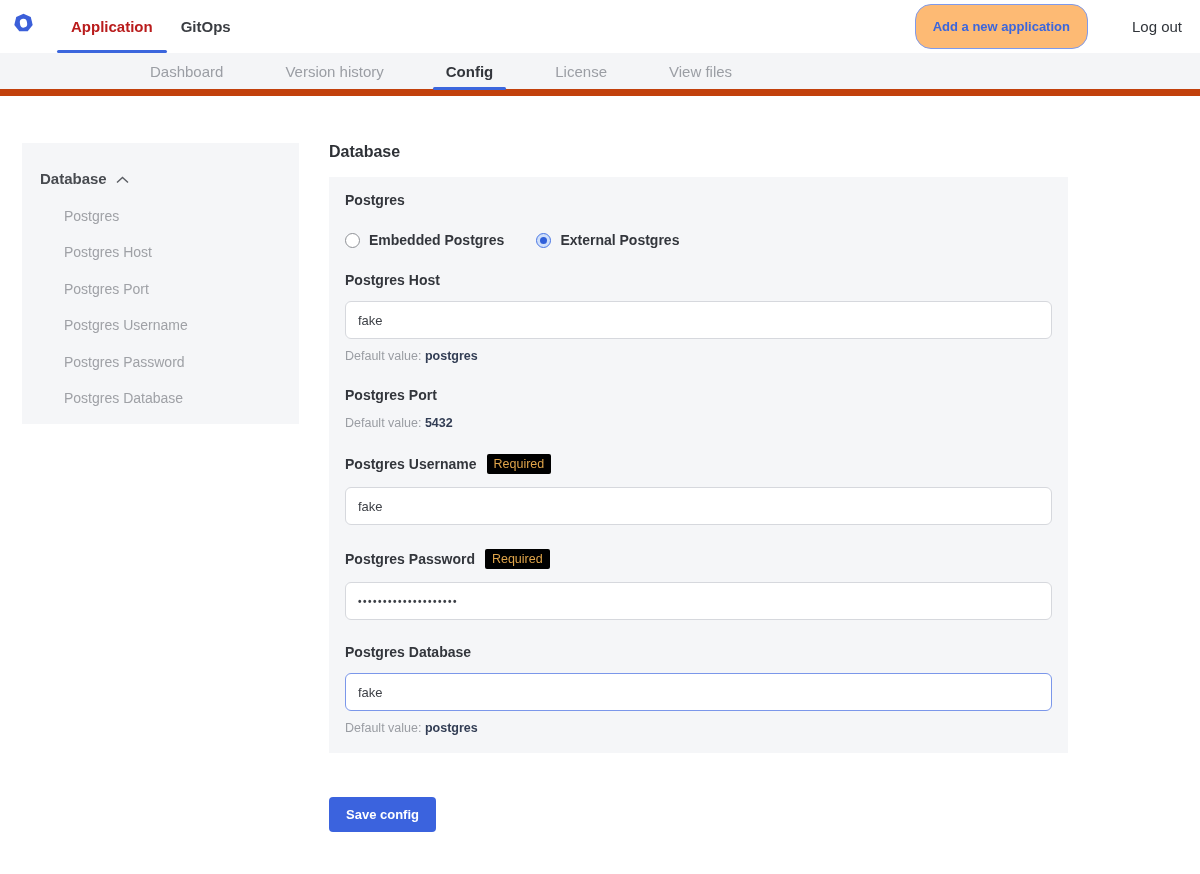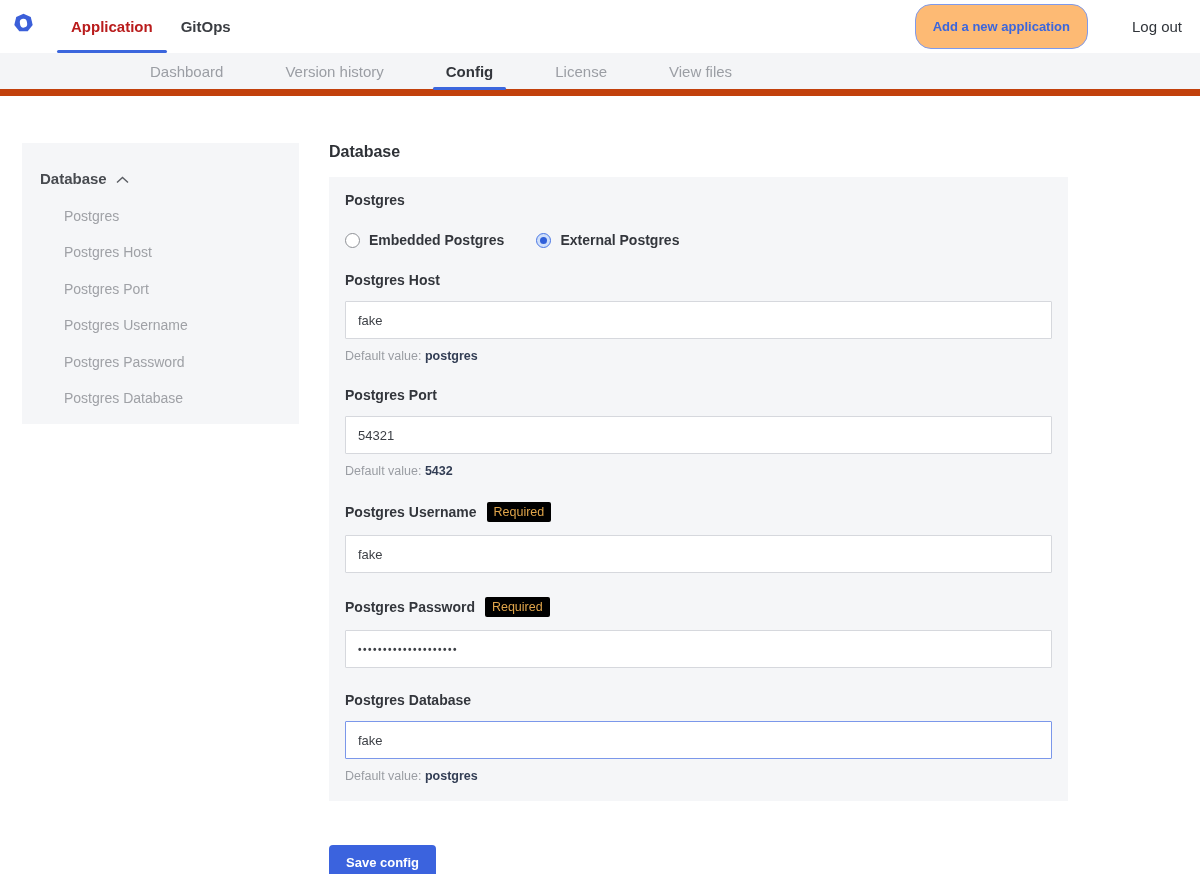--- a/index.html
+++ b/index.html
@@ -55,21 +55,21 @@
   .radio-dot { width: 7px; height: 7px; border-radius: 50%; background: #2f5fd9; display: none; }
   .radio-opt.selected .radio-dot { display: block; }
   .radio-label { font-size: 14px; font-weight: bold; color: #33363c; }
 
   .field { margin-top: 24px; }
   .field:first-of-type { margin-top: 0; }
   .field-label-row { display: flex; align-items: center; gap: 10px; margin-bottom: 13px; }
   .field-label { font-size: 14px; font-weight: bold; color: #33363c; }
   .req-badge { background: #000000; color: #dfa44a; font-size: 12.5px; padding: 3px 7px;
     border-radius: 2px; }
-  .text-input { width: 100%; height: 38px; border: 1px solid #d6d8dd; border-radius: 1px;
+  .text-input { width: 100%; height: 38px; border: 1px solid #d6d8dd; border-radius: 6px;
     background: #ffffff; padding: 0 12px; font-size: 13px; color: #3c3f45; outline: none;
     font-family: "Liberation Sans", sans-serif; }
   .text-input.focused { border: 1.5px solid #7b97ea; }
   .text-input.masked { font-size: 10px; letter-spacing: 1.5px; font-weight: bold; }
   .default-line { margin-top: 10px; font-size: 12.5px; color: #9a9da3; }
   .default-line strong { color: #323d54; font-weight: bold; }
 
   .save-btn { margin-top: 44px; margin-bottom: 16px; background: #3b63de; color: #ffffff;
     border: none; border-radius: 4px; font-size: 13px; font-weight: bold; padding: 10px 17px;
     cursor: pointer; font-family: "Liberation Sans", sans-serif; }
@@ -167,21 +167,20 @@
         <div class="default-line">
           <span>Default value:</span>
           <strong>postgres</strong>
         </div>
       </div>
 
       <div class="field">
         <div class="field-label-row">
           <span class="field-label">Postgres Port</span>
         </div>
-        <input class="text-input" type="text" value="54321" style="">
         <div class="default-line">
           <span>Default value:</span>
           <strong>5432</strong>
         </div>
       </div>
 
       <div class="field">
         <div class="field-label-row">
           <span class="field-label">Postgres Username</span>
           <span class="req-badge">Required</span>

